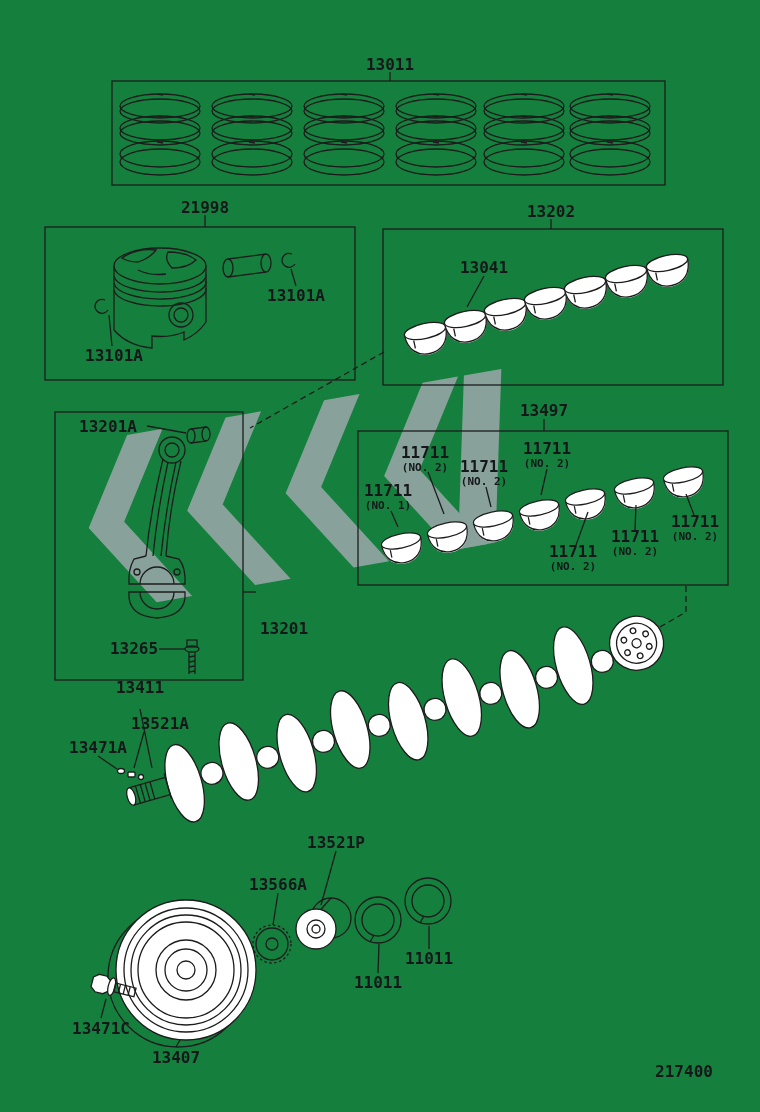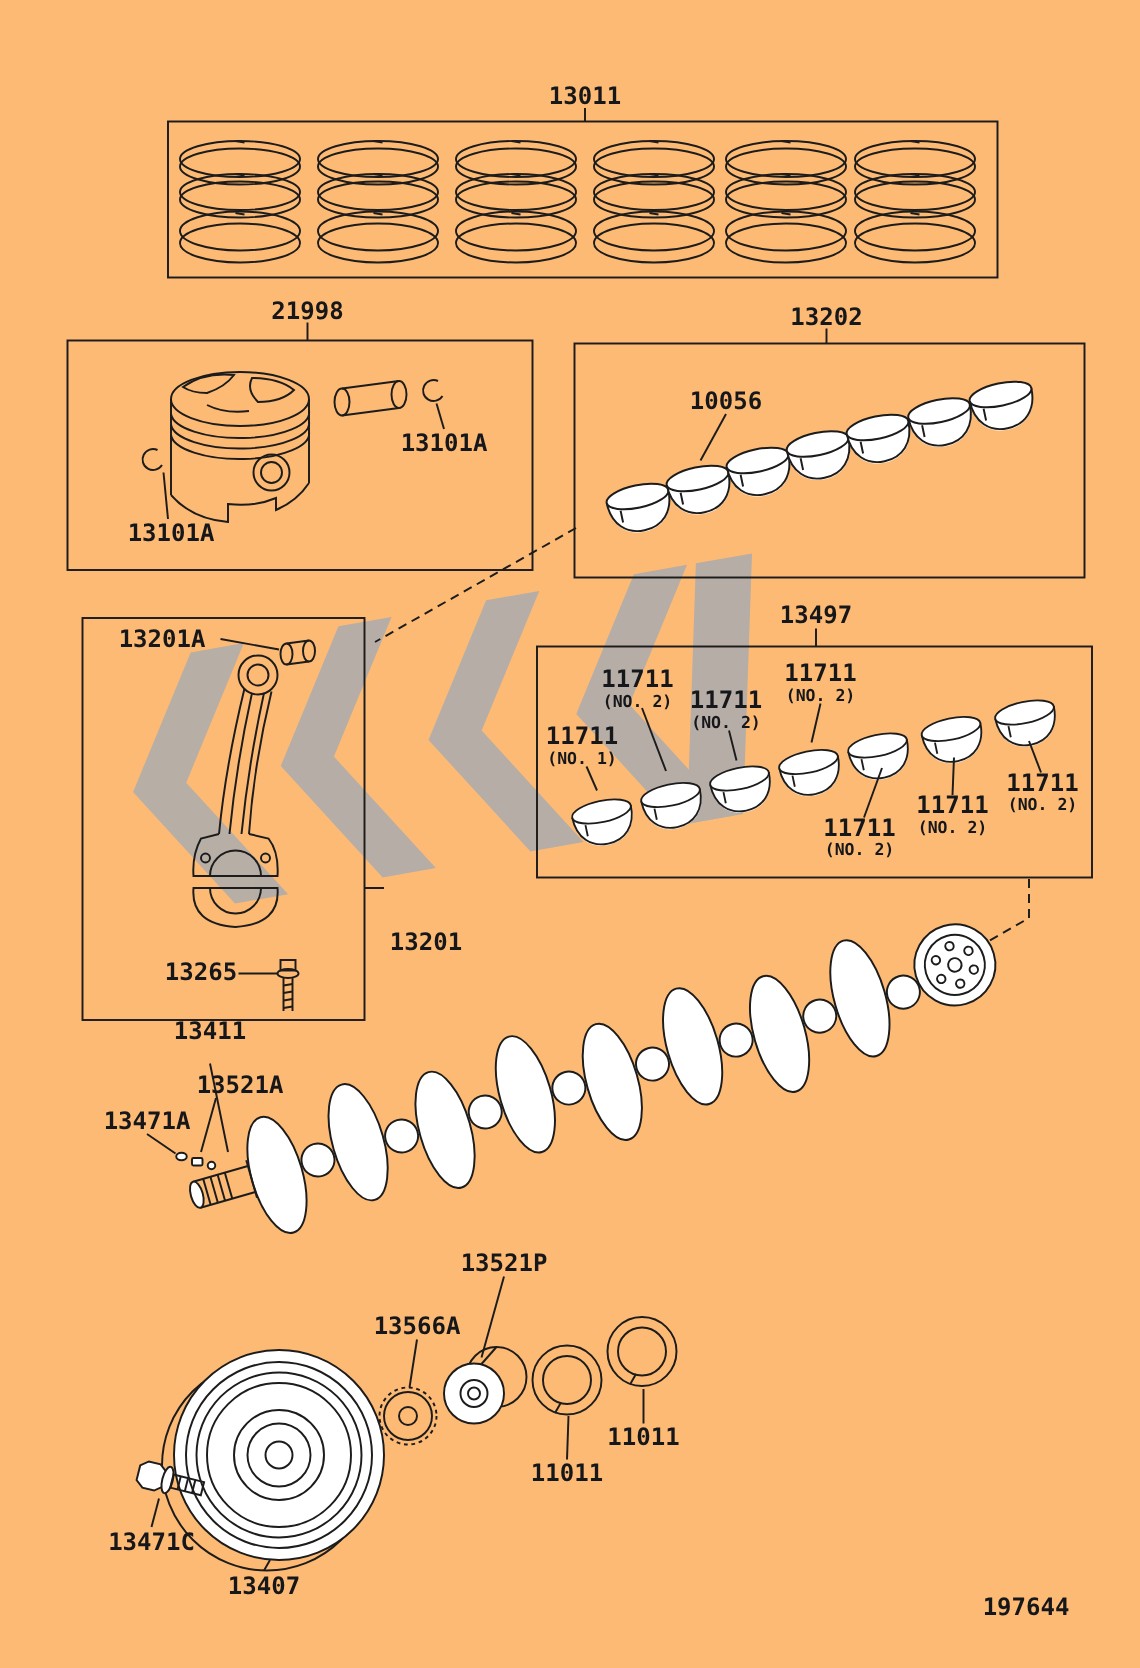--- a/index.html
+++ b/index.html
@@ -1,16 +1,16 @@
 <!DOCTYPE html>
 <html><head>
 <meta charset="utf-8">
 <style>
   html,body{margin:0;padding:0;background:#ffffff;}
-  .canvas{position:relative;width:760px;height:1112px;background:#fdba74;overflow:hidden;
+  .canvas{position:relative;width:760px;height:1112px;background:#15803d;overflow:hidden;
           font-family:"DejaVu Sans Mono",monospace;}
   .canvas > svg{position:absolute;left:0;top:0;}
   .lbl{position:absolute;transform:translate(-50%,-50%);font-weight:700;font-size:16px;
        color:#15171a;white-space:nowrap;text-align:center;line-height:15px;}
   .lbl span{display:block;}
   .lbl .sub{font-size:11px;}
 </style>
 </head>
 <body>
 
@@ -258,21 +258,21 @@
     <line x1="296" y1="286" x2="291" y2="269"></line>
     <line x1="112" y1="346" x2="109" y2="315"></line>
   </g>
 </svg>
 
 <div class="lbl" style="left:390px;top:64px">13011</div>
 <div class="lbl" style="left:205px;top:207px">21998</div>
 <div class="lbl" style="left:296px;top:295px">13101A</div>
 <div class="lbl" style="left:114px;top:355px">13101A</div>
 <div class="lbl" style="left:551px;top:211px">13202</div>
-<div class="lbl" style="left:484px;top:267px">10056</div>
+<div class="lbl" style="left:484px;top:267px">13041</div>
 <div class="lbl" style="left:108px;top:426px">13201A</div>
 <div class="lbl" style="left:284px;top:628px">13201</div>
 <div class="lbl" style="left:134px;top:648px">13265</div>
 <div class="lbl" style="left:544px;top:410px">13497</div>
 
 <div class="lbl" style="left:425px;top:460px">
   <span>11711</span>
       <span class="sub">(NO. 2)</span>
 </div>
 <div class="lbl" style="left:484px;top:474px">
@@ -302,15 +302,15 @@
 
 <div class="lbl" style="left:140px;top:687px">13411</div>
 <div class="lbl" style="left:160px;top:723px">13521A</div>
 <div class="lbl" style="left:98px;top:747px">13471A</div>
 <div class="lbl" style="left:336px;top:842px">13521P</div>
 <div class="lbl" style="left:278px;top:884px">13566A</div>
 <div class="lbl" style="left:429px;top:958px">11011</div>
 <div class="lbl" style="left:378px;top:982px">11011</div>
 <div class="lbl" style="left:176px;top:1057px">13407</div>
 <div class="lbl" style="left:101px;top:1028px">13471C</div>
-<div class="lbl" style="left:684px;top:1071px">197644</div>
+<div class="lbl" style="left:684px;top:1071px">217400</div>
 
 </div>
 
 </body></html>

